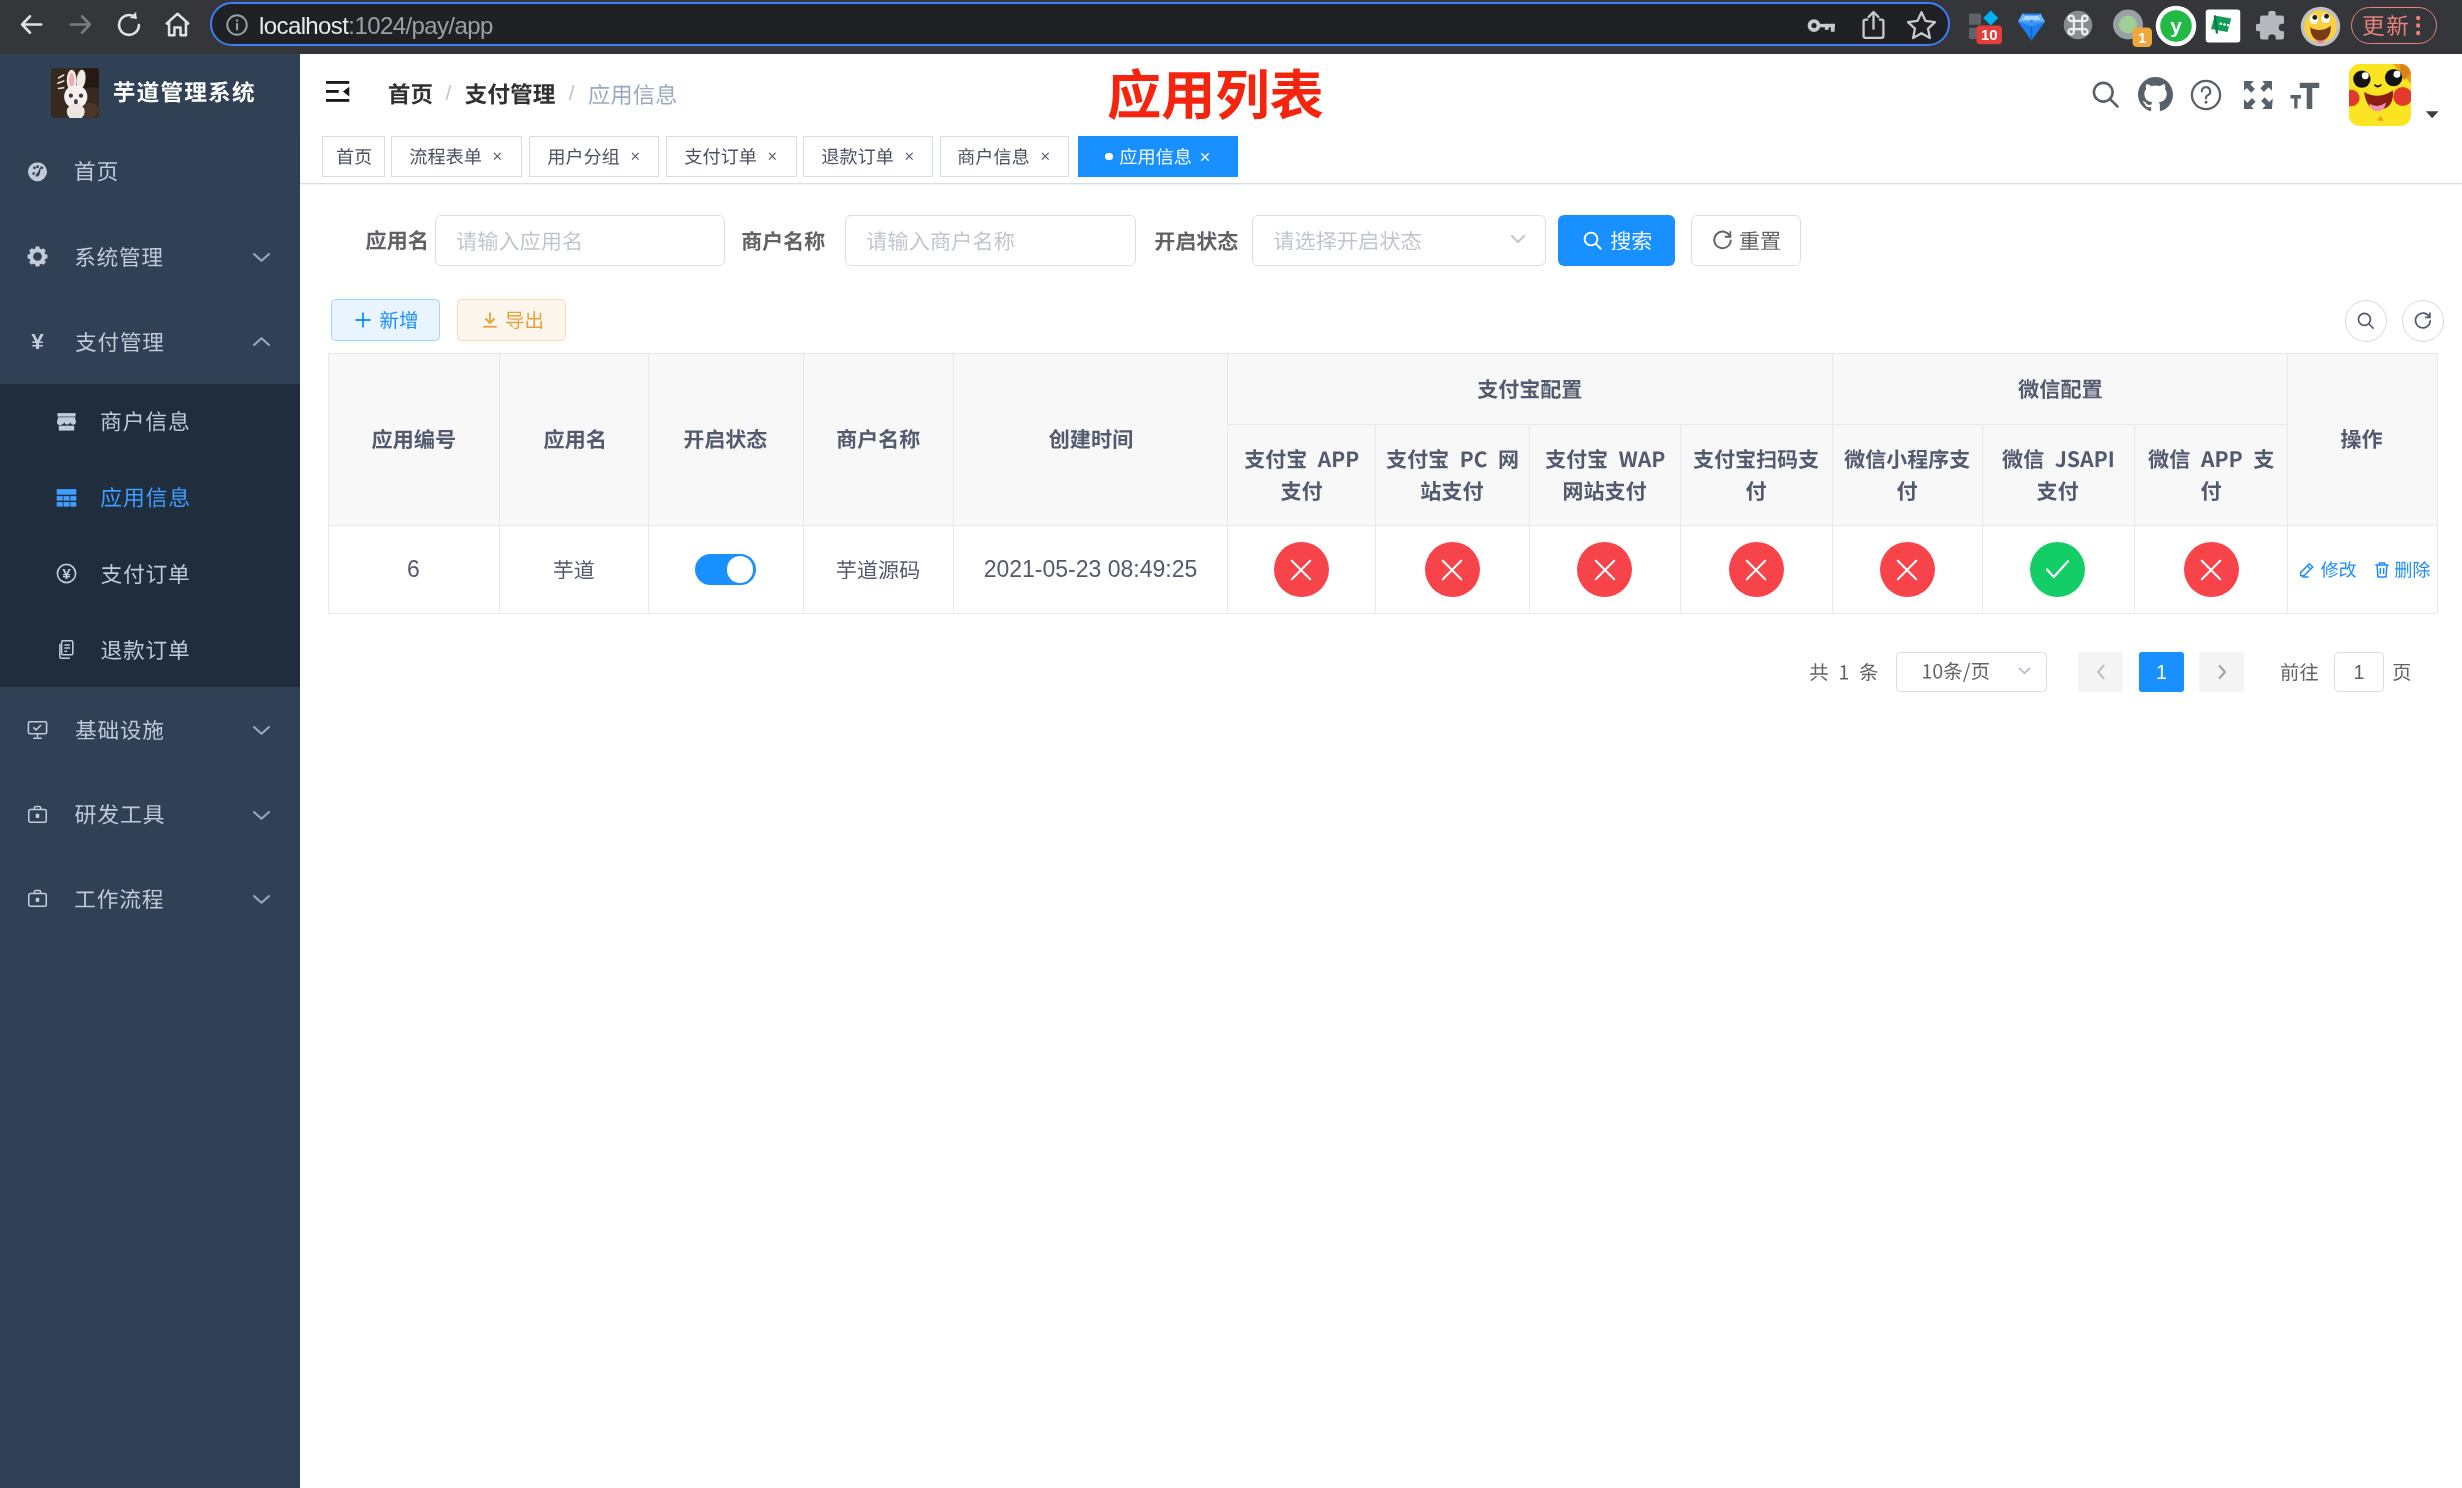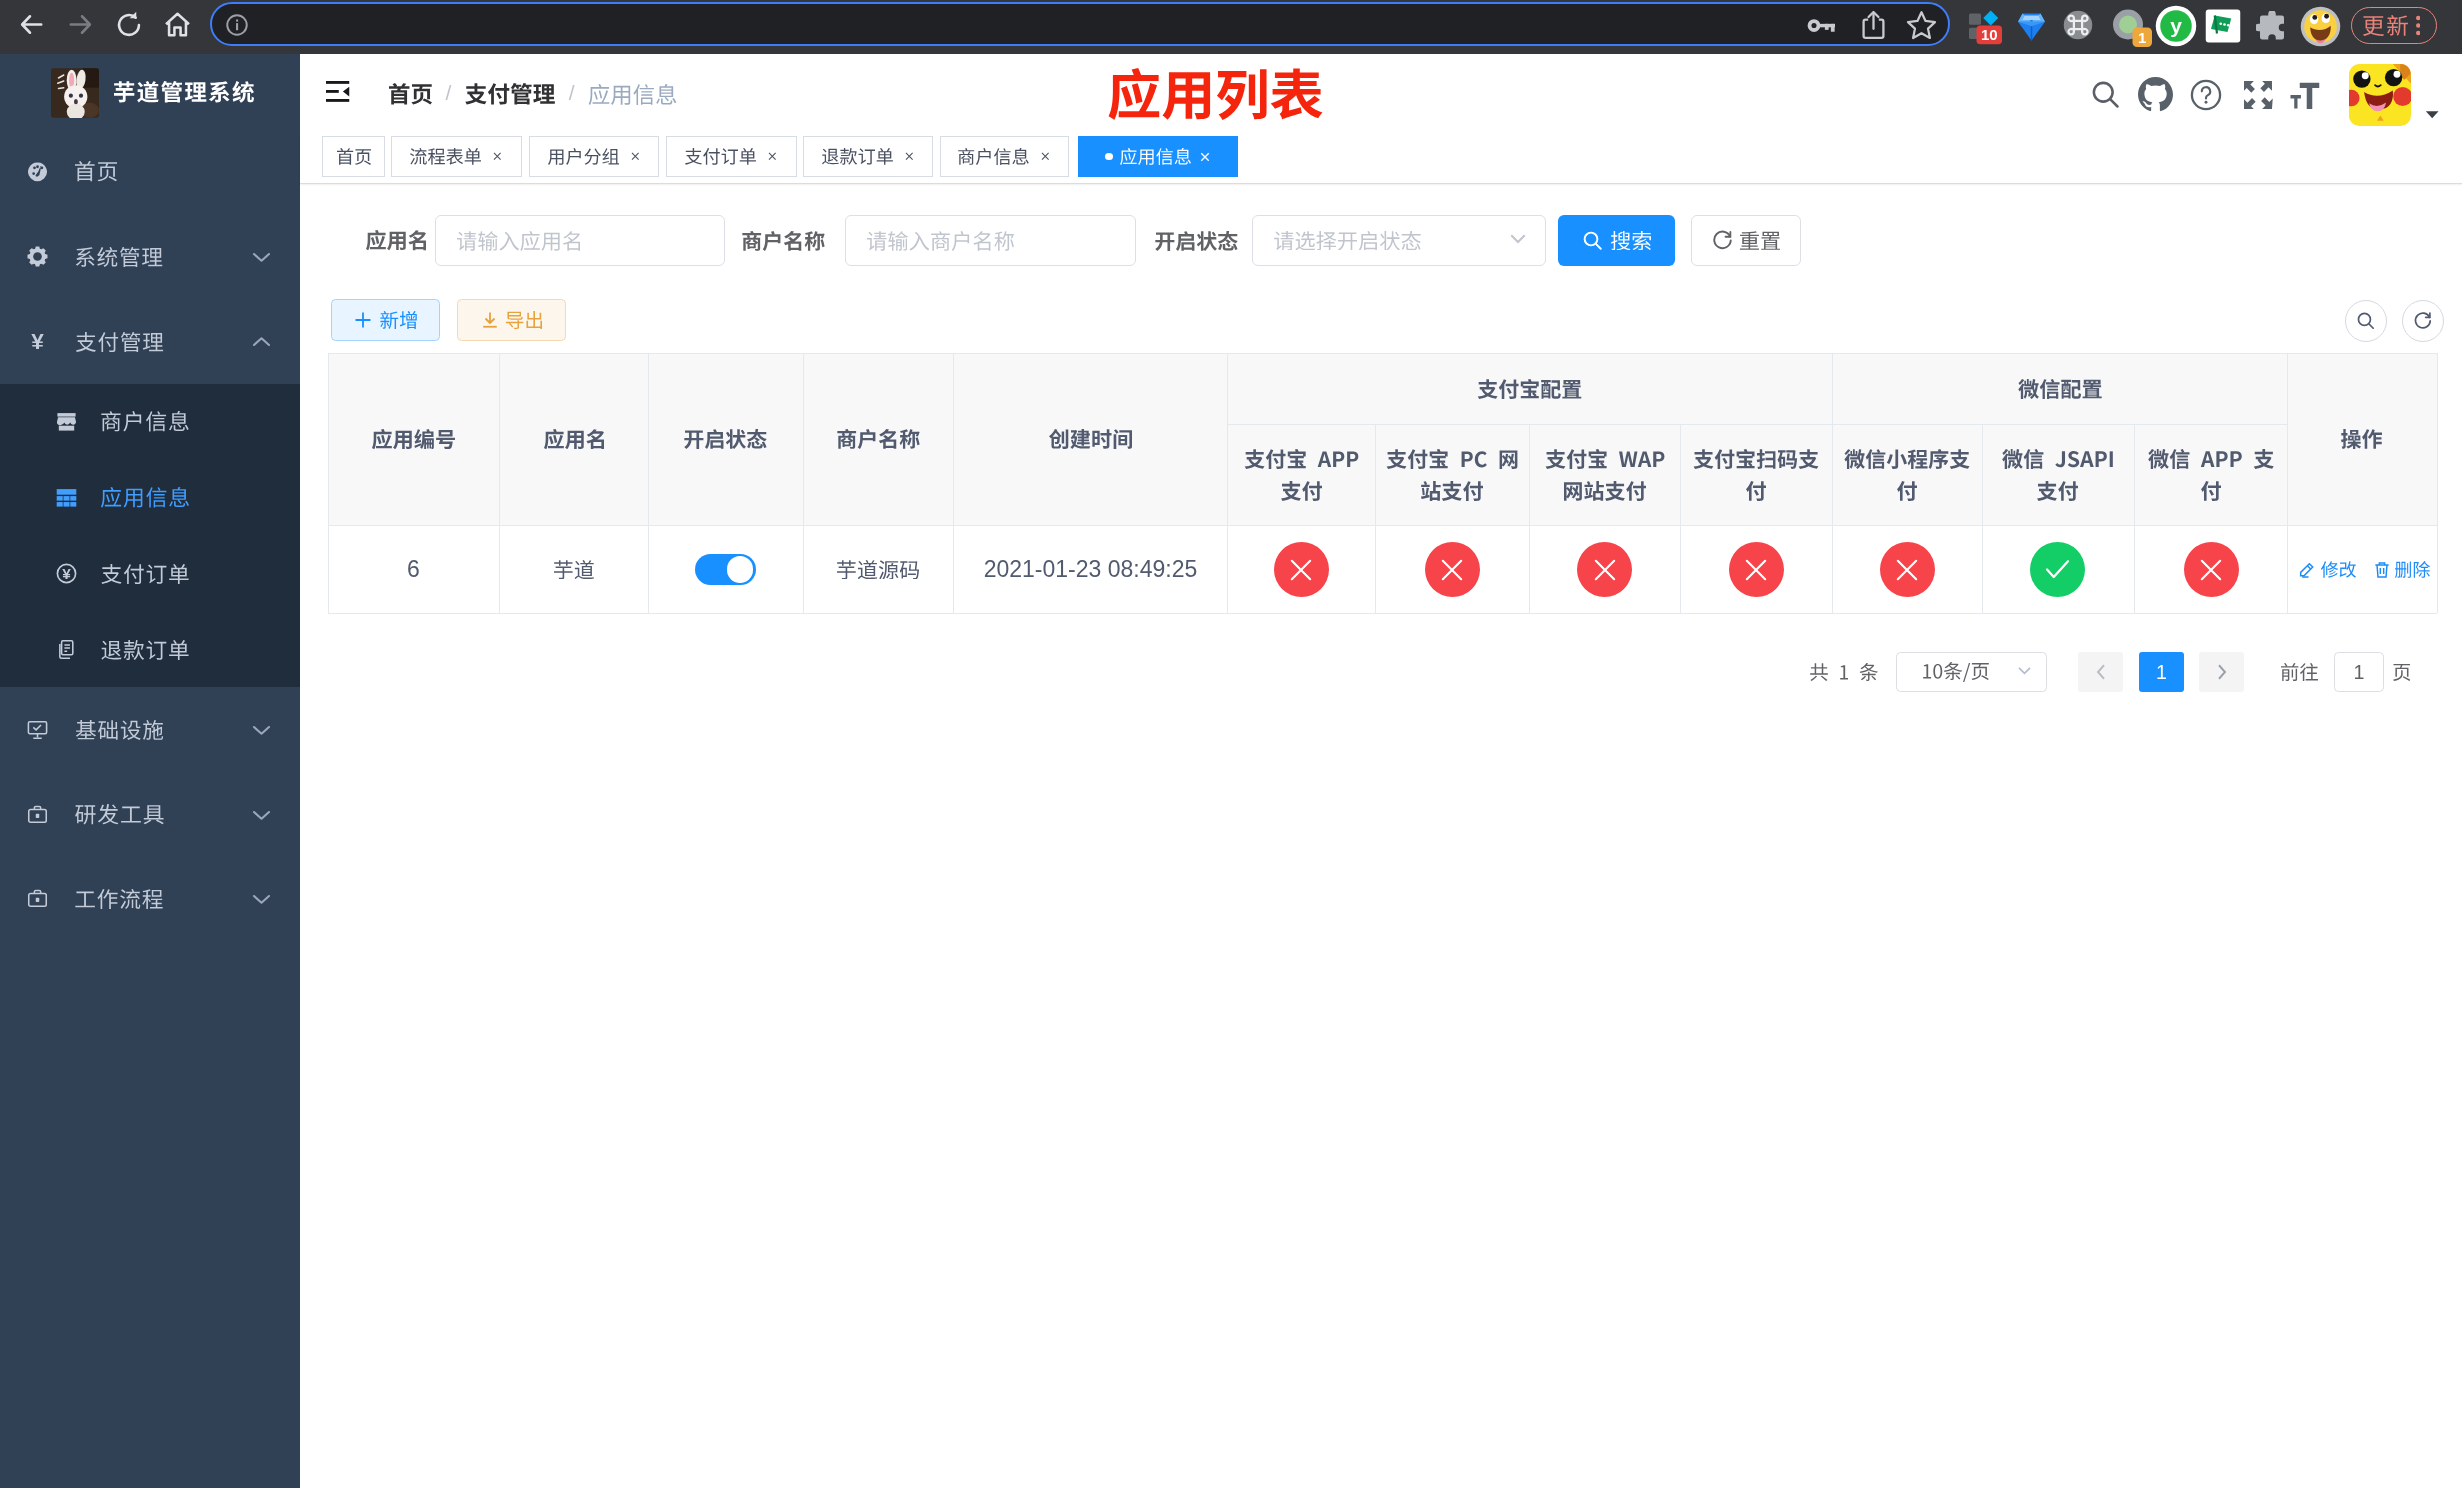--- a/index.html
+++ b/index.html
@@ -139,20 +139,21 @@
       </svg></div>
     <div style="position:absolute;left:161px;top:8.3px;width:33px;height:33px;"><svg width="33" height="33" viewBox="0 0 43 43" fill="none" stroke="#dee1e6" stroke-width="3.3" stroke-linejoin="round">
         <path d="M6.5 21L21.5 7.5L36.5 21M10.5 18V35.5H17.5V25.5H25.5V35.5H32.5V18"></path>
       </svg></div>
     <div style="position:absolute;left:210px;top:2.3px;width:1740px;height:44px;background:#202124;border:2.3px solid #3f7ef8;border-radius:23.5px;box-sizing:border-box;"></div>
     <div style="position:absolute;left:225px;top:13px;width:24px;height:24px;"><svg width="24" height="24" viewBox="0 0 32 32" fill="none">
         <circle cx="16" cy="16" r="13" stroke="#9aa0a6" stroke-width="2.6"></circle>
         <rect x="14.7" y="13.5" width="2.8" height="9.5" fill="#9aa0a6"></rect>
         <rect x="14.7" y="8.6" width="2.8" height="2.9" fill="#9aa0a6"></rect>
       </svg></div>
+    <div style="position:absolute;left:259px;top:10.6px;width:681px;height:29px;font:400 24px 'Liberation Sans',sans-serif;color:#e8eaed;letter-spacing:-0.6px;line-height:30px;">localhost<span style="color:#9aa0a6">:1024/pay/app</span></div>
     <div style="position:absolute;left:1805px;top:10.6px;width:33px;height:29px;"><svg width="33" height="29" viewBox="0 0 44 38" fill="#c7cacf">
         <circle cx="12" cy="19" r="8.5"></circle>
         <circle cx="12" cy="19" r="3.4" fill="#202124"></circle>
         <rect x="19" y="16.8" width="21" height="4.6"></rect>
         <rect x="34.5" y="16.8" width="5" height="10.5"></rect>
         <rect x="26.5" y="16.8" width="5" height="8"></rect>
       </svg></div>
     <div style="position:absolute;left:1859px;top:9px;width:29px;height:32px;"><svg width="29" height="32" viewBox="0 0 38 42" fill="none" stroke="#c7cacf" stroke-width="3">
         <path d="M12 14H8.5a2.5 2.5 0 0 0-2.5 2.5v19a2.5 2.5 0 0 0 2.5 2.5h21a2.5 2.5 0 0 0 2.5-2.5v-19a2.5 2.5 0 0 0-2.5-2.5H26"></path>
         <path d="M19 26V5" stroke-linecap="round"></path>
@@ -900,21 +901,21 @@
     </div>
     <div style="position:absolute;left:803px;top:525px;width:150px;height:89px;display:flex;align-items:center;justify-content:center;flex-direction:column;line-height:1.4;">
       <svg style="vertical-align:middle;" width="82" height="19.6" viewBox="57 -844 3883 923" fill="#515a6e">
         <use href="#gr828B" x="0"></use>
         <use href="#gr9053" x="1000"></use>
         <use href="#gr6E90" x="2000"></use>
         <use href="#gr7801" x="3000"></use>
       </svg>
     </div>
     <div style="position:absolute;left:953px;top:525px;width:275px;height:89px;display:flex;align-items:center;justify-content:center;flex-direction:column;line-height:1.4;">
-      <span style="font:400 23px 'Liberation Sans',sans-serif;color:#515a6e;">2021-01-23 08:49:25</span>
+      <span style="font:400 23px 'Liberation Sans',sans-serif;color:#515a6e;">2021-05-23 08:49:25</span>
     </div>
     <div style="position:absolute;left:1227px;top:525px;width:148px;height:89px;display:flex;align-items:center;justify-content:center;flex-direction:column;line-height:1.4;">
       <div style="width:55px;height:55px;border-radius:50%;background:#f7434a;display:flex;align-items:center;justify-content:center;">
         <svg width="26" height="26" viewBox="0 0 34 34" stroke="#fff" stroke-width="2.8" stroke-linecap="round">
           <path d="M5 5l24 24M29 5L5 29"></path>
         </svg>
       </div>
     </div>
     <div style="position:absolute;left:1375px;top:525px;width:154px;height:89px;display:flex;align-items:center;justify-content:center;flex-direction:column;line-height:1.4;">
       <div style="width:55px;height:55px;border-radius:50%;background:#f7434a;display:flex;align-items:center;justify-content:center;">

